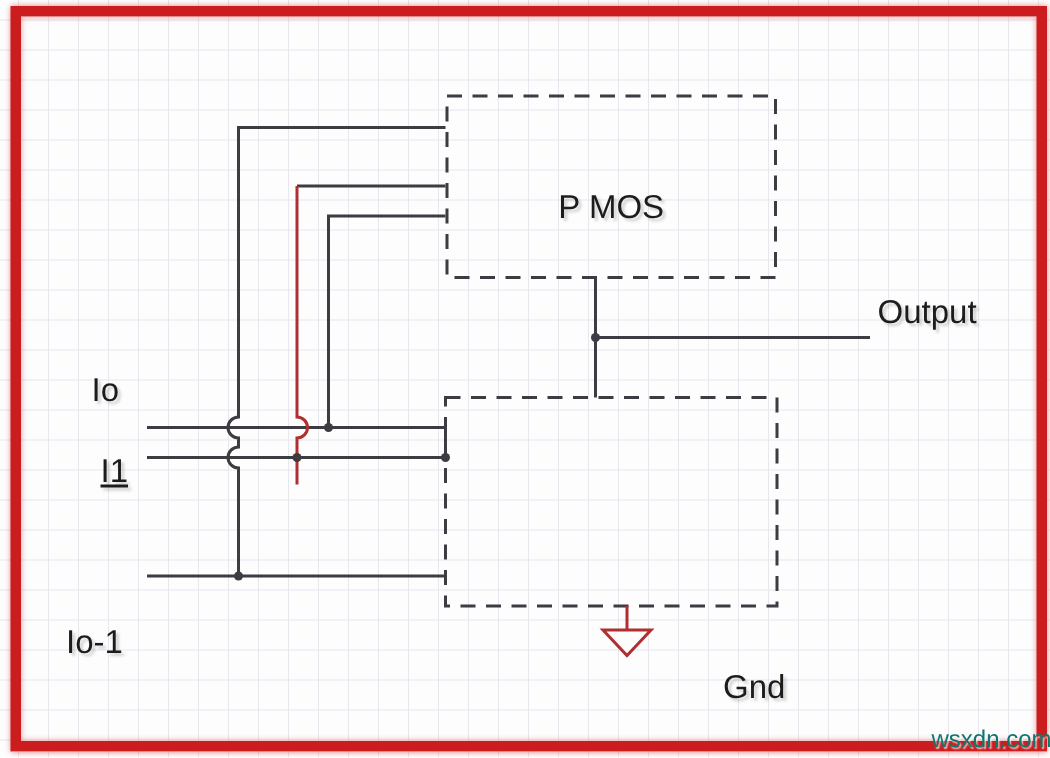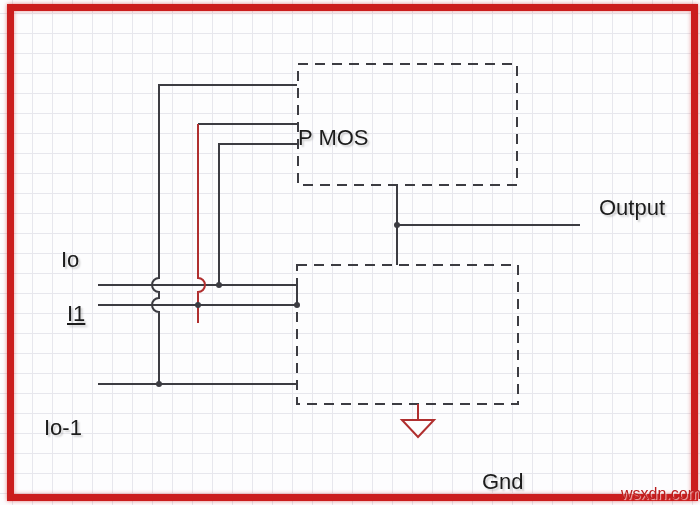--- a/index.html
+++ b/index.html
@@ -20,24 +20,24 @@
     position:absolute;left:7px;top:4px;width:691px;height:497px;
     box-sizing:border-box;border:7px solid #cb1d1d;
     box-shadow:0 0 4px rgba(203,29,29,.55), inset 0 0 4px rgba(203,29,29,.45);
     pointer-events:none;
   }
   svg.wires{position:absolute;left:0;top:0;}
   .lbl{
     position:absolute;color:#1c1c1c;font-size:22px;line-height:1.0;
     text-shadow:2px 2px 2px rgba(0,0,0,.18);white-space:nowrap;
   }
-  .lbl.block{text-align:left;}
+  .lbl.block{text-align:center;}
   .watermark{
     position:absolute;left:621px;top:486px;width:70px;
-    font-size:16px;color:#b91c1c;line-height:1.0;z-index:5;
+    font-size:16px;color:#0f766e;line-height:1.0;z-index:5;
     text-shadow:1px 1px 1px rgba(255,255,255,.7);white-space:nowrap;
   }
 </style>
 </head>
 <body>
 
 <div class="canvas">
   <div class="grid"></div>
 
   <svg class="wires" width="700" height="505" viewBox="0 0 700 505">
@@ -71,19 +71,19 @@
       <polygon points="402,420 434,420 418,437" fill="#fdfdfd" stroke="#b02f2f" stroke-width="2"></polygon>
     </g>
   </svg>
 
   <div class="lbl block" style="left:298px;top:127px;width:219px;">P MOS</div>
 
   <div class="lbl" style="left:61px;top:249px;">Io</div>
   <div class="lbl" style="left:67px;top:303px;text-decoration:underline;">I1</div>
   <div class="lbl" style="left:44px;top:380px;margin-top:37px;">Io-1</div>
 
-  <div class="lbl" style="left:599px;top:197px;text-align:right;">Output</div>
-  <div class="lbl" style="left:482px;top:471px;">Gnd</div>
+  <div class="lbl" style="left:585px;top:197px;text-align:right;">Output</div>
+  <div class="lbl" style="left:482px;top:447px;">Gnd</div>
 
   <div class="frame"></div>
 
   <div class="watermark">wsxdn.com</div>
 </div>
 
 </body></html>

